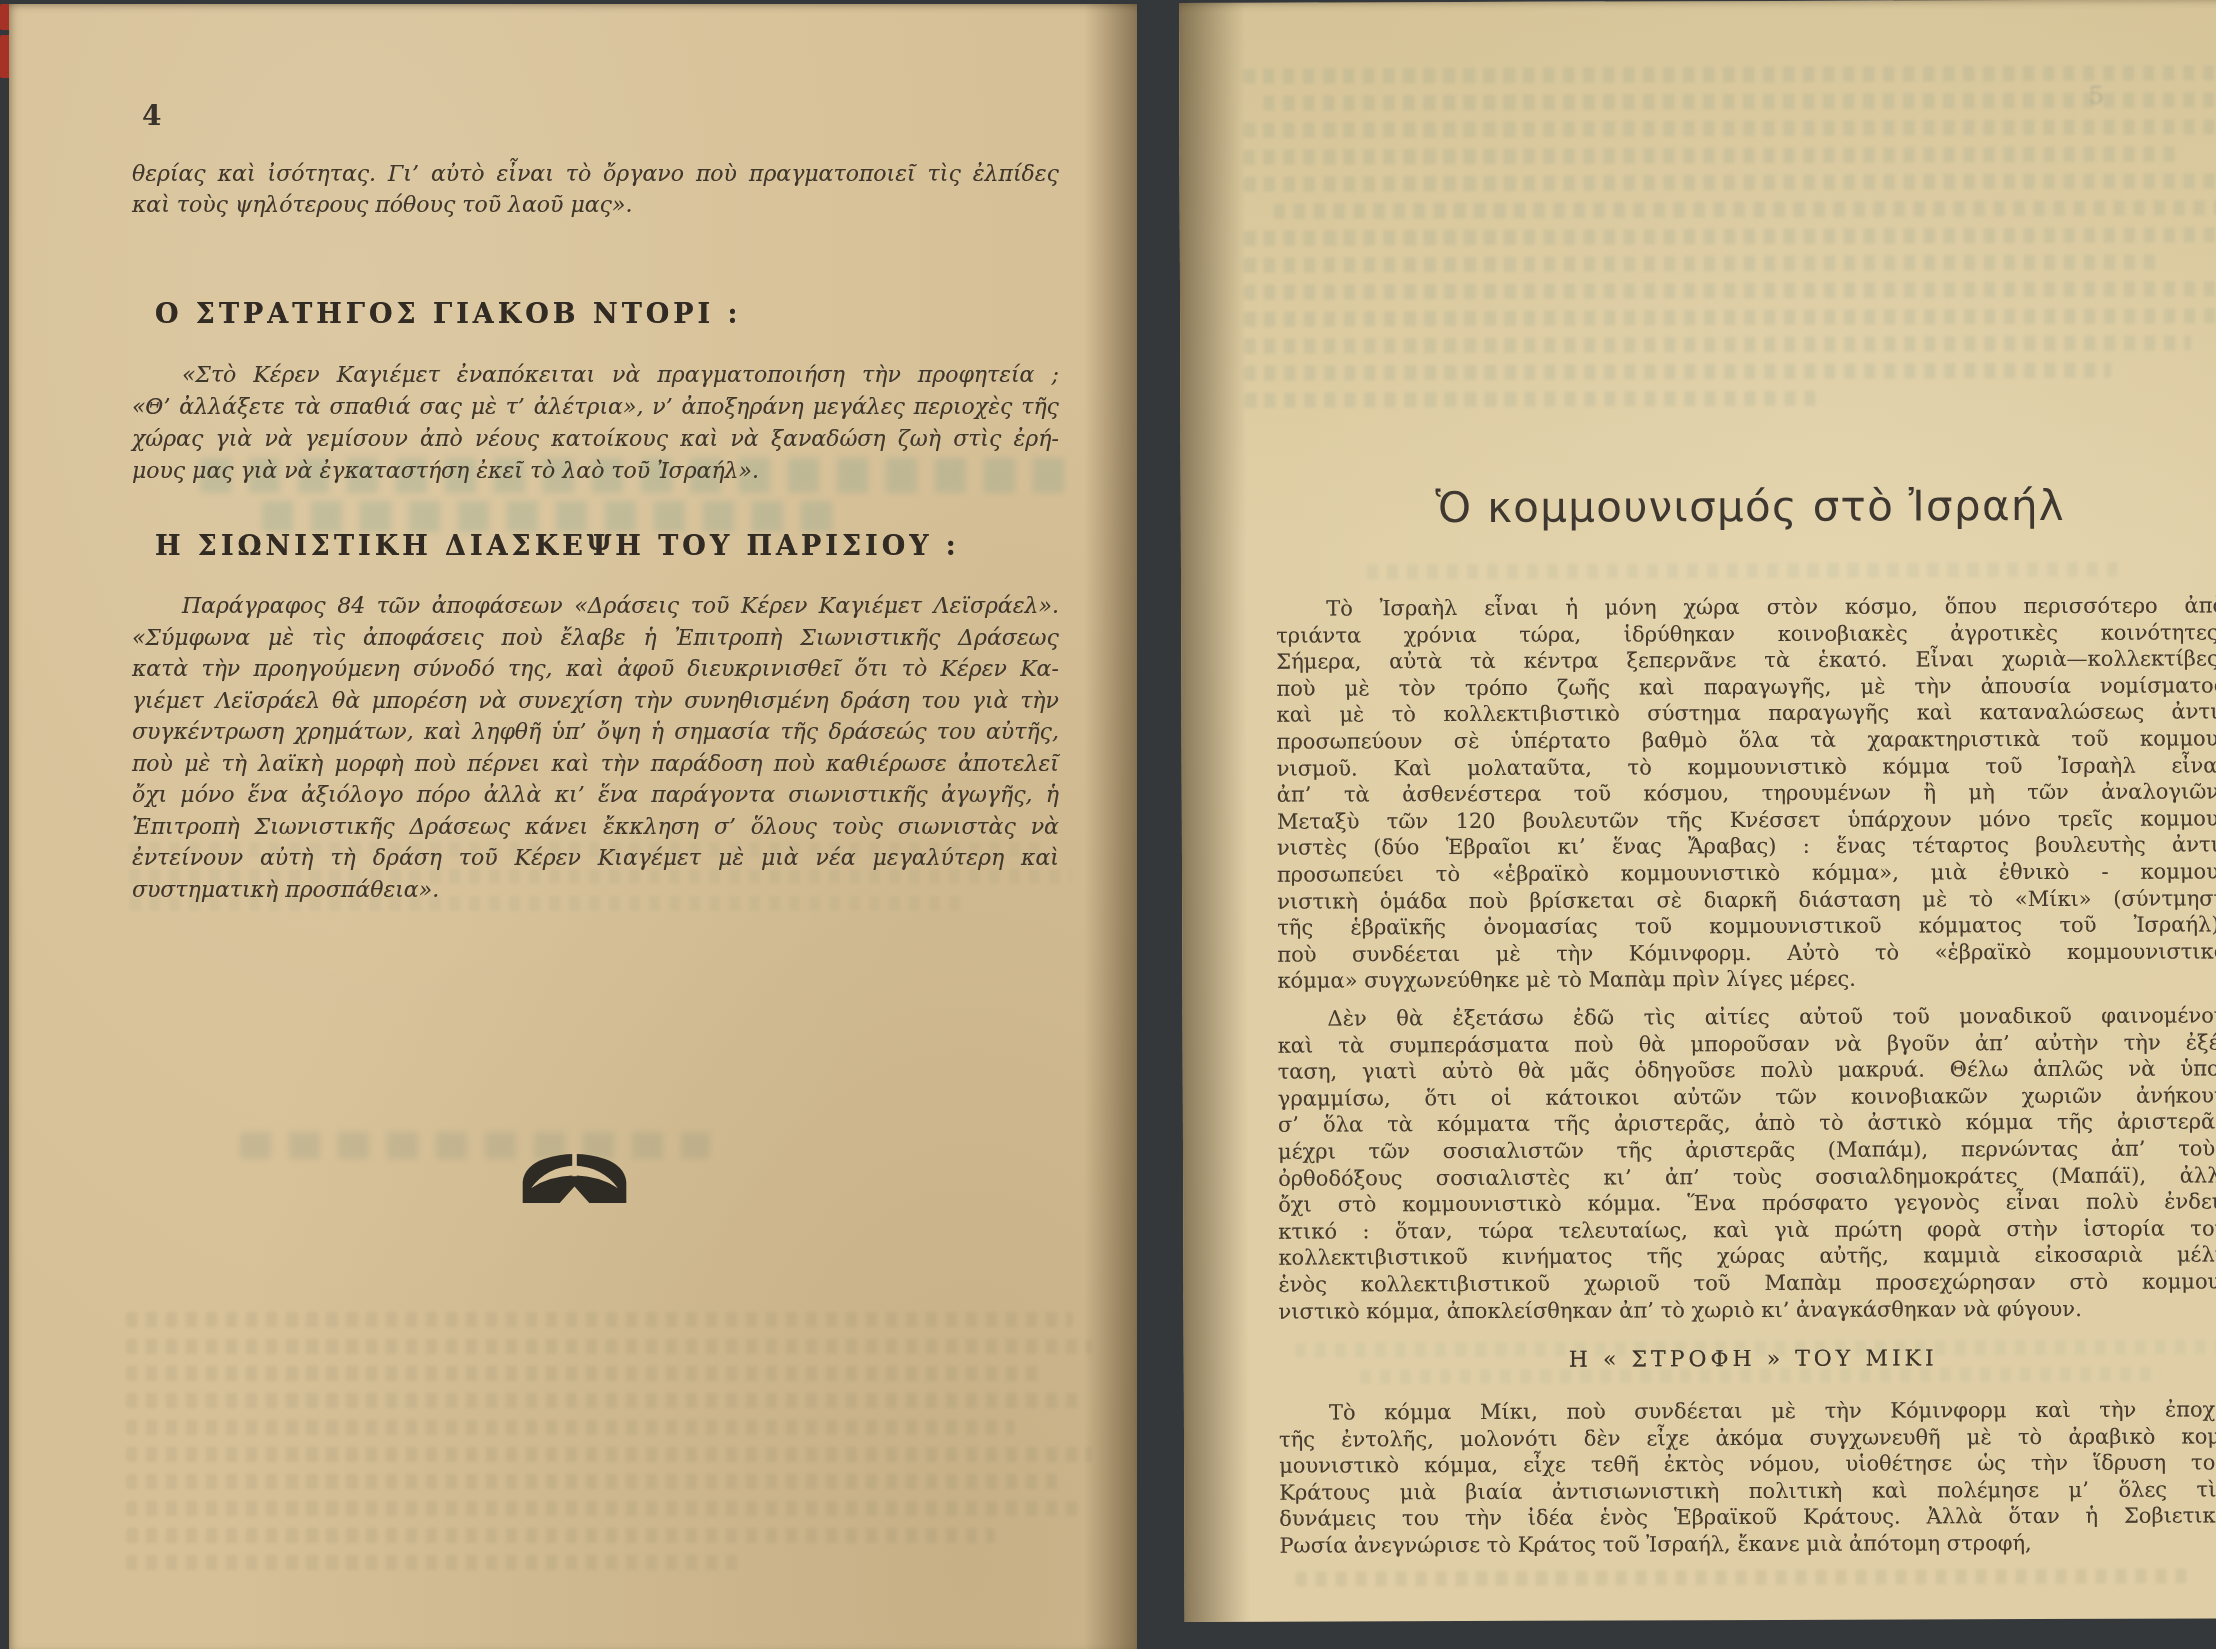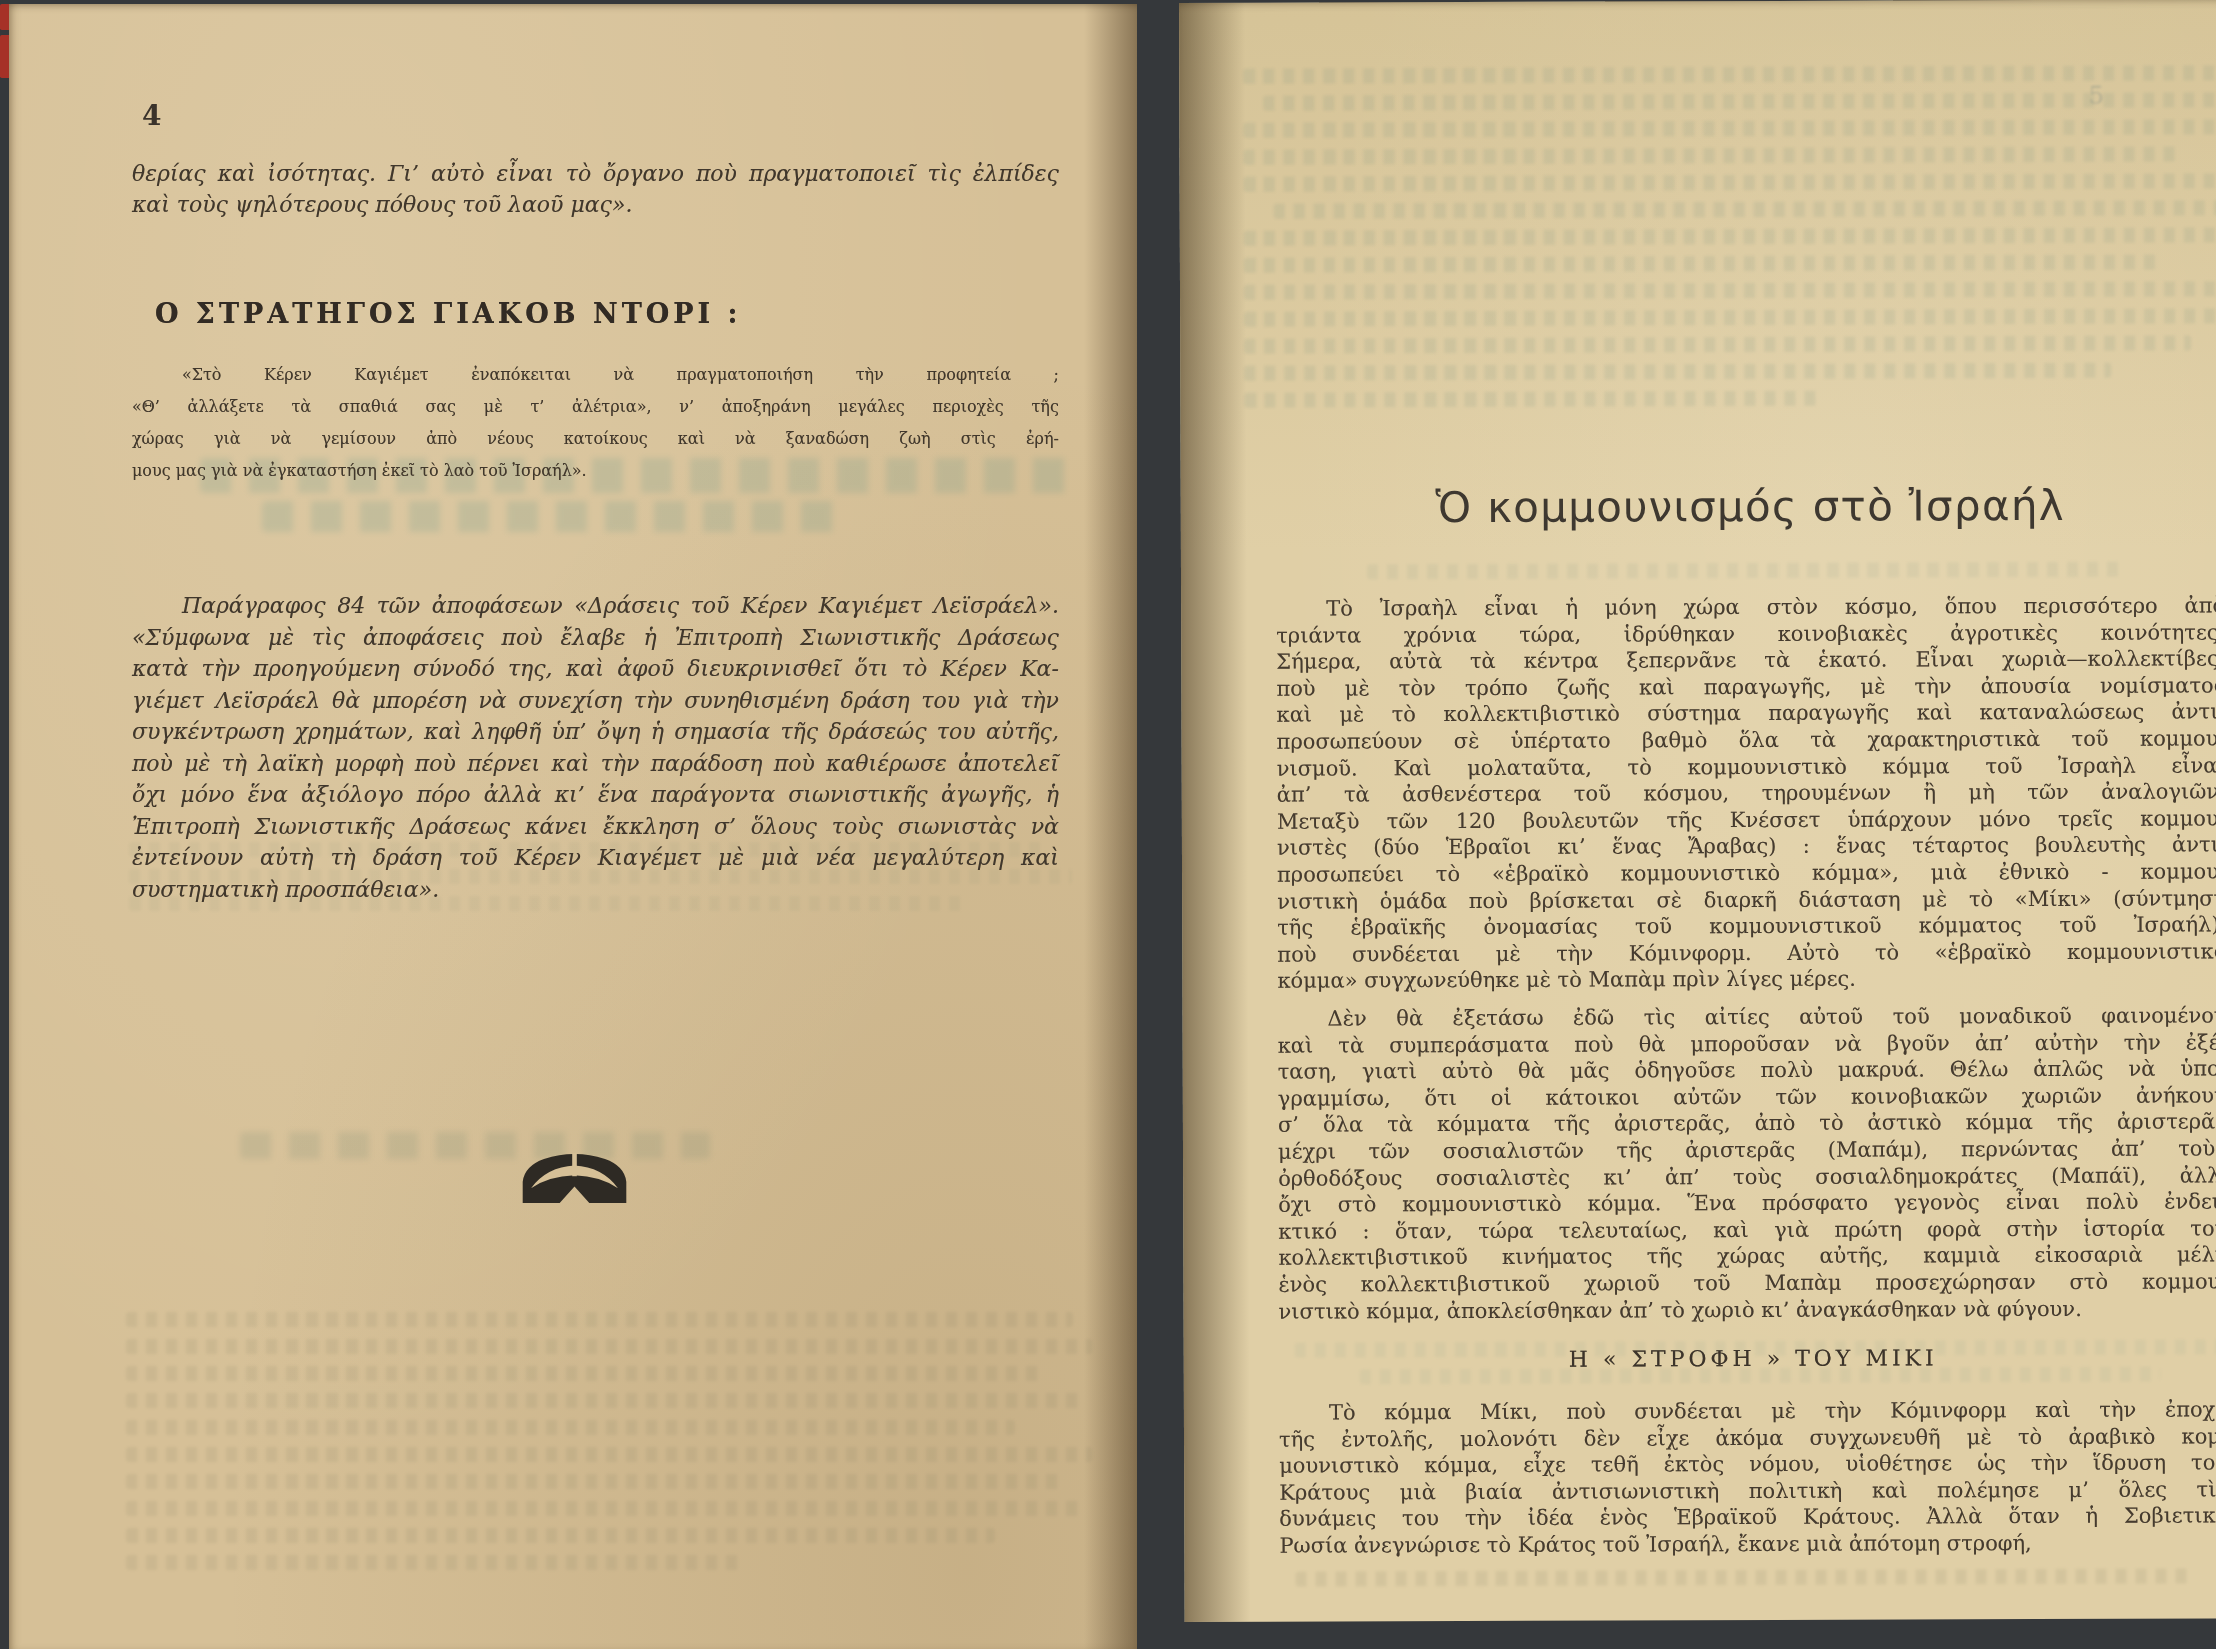--- a/index.html
+++ b/index.html
@@ -35,21 +35,21 @@
   
   .content{position:absolute;inset:0;z-index:2;}
   .pagenum-left{position:absolute;left:133px;top:95px;font-size:28px;font-weight:bold;
                 color:#3a332b;letter-spacing:0.9px;}
   .lp-col{position:absolute;left:123px;width:927px;}
   .lines div{text-align:justify;text-align-last:justify;}
   .lines div:last-child{text-align-last:left;}
   .indent-first div:first-child{text-indent:50px;}
   .lp-body{font-style:italic;font-size:22px;line-height:31px;color:#40372c;
            text-shadow:0 0 0.4px rgba(64,48,30,.35);}
-  .lp-quote{font-size:16px;line-height:32px;color:#40372c;
+  .lp-quote{font-style:italic;font-size:22px;line-height:32px;color:#40372c;
             text-shadow:0 0 0.4px rgba(64,48,30,.35);}
   .lp-head{position:absolute;left:146px;font-size:27px;font-weight:bold;color:#322b24;
            letter-spacing:4px;text-shadow:0 0 0.4px rgba(40,30,20,.6);white-space:nowrap;}
   .ornament{position:absolute;left:510px;top:1149px;width:111px;height:52px;}
   
   .rp-title{position:absolute;left:71px;top:481px;width:997px;text-align:center;
             font-family:"DejaVu Sans",sans-serif;font-weight:400;font-size:42px;
             color:#3e3830;letter-spacing:1.3px;white-space:nowrap;}
   .rp-col{position:absolute;left:95px;width:949px;}
   .rp-body{font-size:21px;line-height:26.6px;color:#453b2f;
@@ -105,20 +105,21 @@
 
       <div class="lp-head" style="top:294px;">Ο ΣΤΡΑΤΗΓΟΣ ΓΙΑΚΟΒ ΝΤΟΡΙ :</div>
 
       <div class="lp-col lp-quote lines indent-first" style="top:355px;">
           <div>«Στὸ Κέρεν Καγιέμετ ἐναπόκειται νὰ πραγματοποιήση τὴν προφητεία ;</div>
           <div>«Θ’ ἀλλάξετε τὰ σπαθιά σας μὲ τ’ ἀλέτρια», ν’ ἀποξηράνη μεγάλες περιοχὲς τῆς</div>
           <div>χώρας γιὰ νὰ γεμίσουν ἀπὸ νέους κατοίκους καὶ νὰ ξαναδώση ζωὴ στὶς ἐρή-</div>
           <div>μους μας γιὰ νὰ ἐγκαταστήση ἐκεῖ τὸ λαὸ τοῦ Ἰσραήλ».</div>
         </div>
 
+      <div class="lp-head" style="top:526px;">Η ΣΙΩΝΙΣΤΙΚΗ ΔΙΑΣΚΕΨΗ ΤΟΥ ΠΑΡΙΣΙΟΥ :</div>
 
       <div class="lp-col lp-body lines indent-first" style="top:586px;line-height:31.5px;">
           <div>Παράγραφος 84 τῶν ἀποφάσεων «Δράσεις τοῦ Κέρεν Καγιέμετ Λεϊσράελ».</div>
           <div>«Σύμφωνα μὲ τὶς ἀποφάσεις ποὺ ἔλαβε ἡ Ἐπιτροπὴ Σιωνιστικῆς Δράσεως</div>
           <div>κατὰ τὴν προηγούμενη σύνοδό της, καὶ ἀφοῦ διευκρινισθεῖ ὅτι τὸ Κέρεν Κα-</div>
           <div>γιέμετ Λεϊσράελ θὰ μπορέση νὰ συνεχίση τὴν συνηθισμένη δράση του γιὰ τὴν</div>
           <div>συγκέντρωση χρημάτων, καὶ ληφθῆ ὑπ’ ὄψη ἡ σημασία τῆς δράσεώς του αὐτῆς,</div>
           <div>ποὺ μὲ τὴ λαϊκὴ μορφὴ ποὺ πέρνει καὶ τὴν παράδοση ποὺ καθιέρωσε ἀποτελεῖ</div>
           <div>ὄχι μόνο ἕνα ἀξιόλογο πόρο ἀλλὰ κι’ ἕνα παράγοντα σιωνιστικῆς ἀγωγῆς, ἡ</div>
           <div>Ἐπιτροπὴ Σιωνιστικῆς Δράσεως κάνει ἔκκληση σ’ ὅλους τοὺς σιωνιστὰς νὰ</div>

